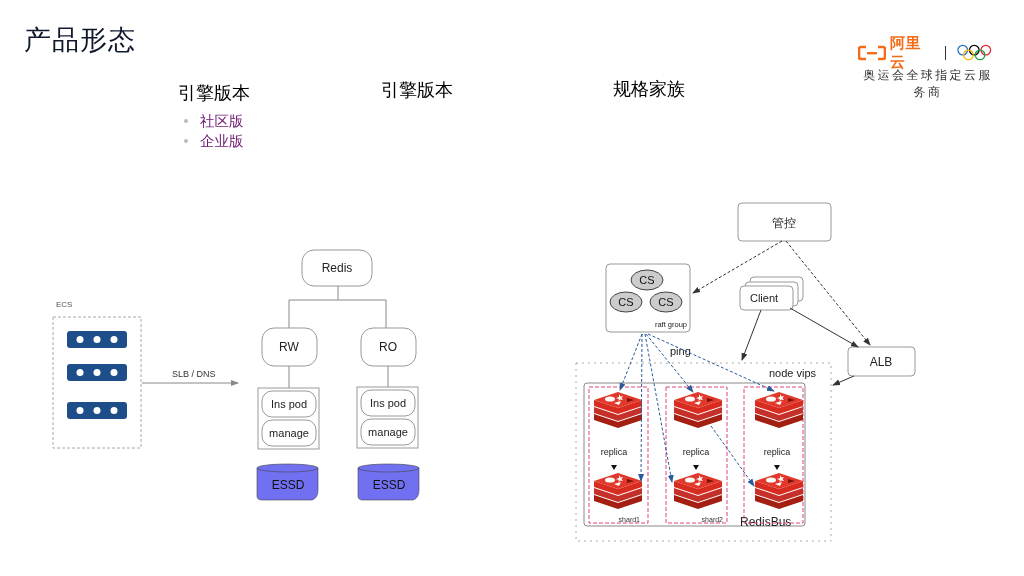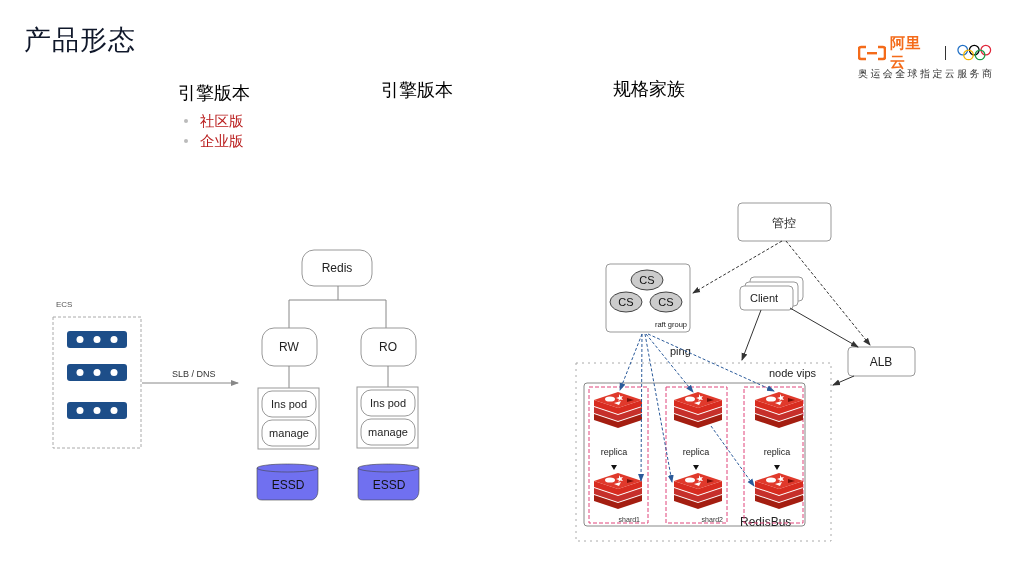--- a/index.html
+++ b/index.html
@@ -3,25 +3,25 @@
 <meta charset="utf-8">
 <style>
   html,body{margin:0;padding:0;background:#fff;}
   body{width:1024px;height:576px;position:relative;overflow:hidden;font-family:"DejaVu Sans",sans-serif;}
   .title{position:absolute;left:24px;top:22px;font-size:27px;color:#0f172a;letter-spacing:1px;}
   .logo{position:absolute;left:858px;top:34px;width:140px;height:40px;margin-top:8px;}
   .logo-top{display:flex;align-items:center;gap:4px;height:22px;}
   .ali-mark{display:inline-flex;align-items:center;}
   .ali-text{color:#f46b1a;font-size:15px;font-weight:bold;letter-spacing:0.5px;}
   .logo-sep{width:1px;height:14px;background:#333;margin:0 6px;}
-  .logo-sub{font-size:10px;color:#333;letter-spacing:2.4px;margin-top:3px;}
+  .logo-sub{font-size:12px;color:#333;letter-spacing:2.4px;margin-top:3px;text-align:center;}
   .col{position:absolute;}
   .col h2{margin:0;font-weight:normal;font-size:18px;color:#000000;}
   .col ul{list-style:none;margin:6px 0 0 0;padding:0;}
-  .col li{font-size:14.5px;color:#b91c1c;line-height:20px;display:flex;align-items:center;}
+  .col li{font-size:14.5px;color:#701a75;line-height:20px;display:flex;align-items:center;}
   .col li .dot{display:inline-block;width:4px;height:4px;border-radius:50%;background:#bbb;margin:0 12px 0 6px;}
   svg text{font-family:"Liberation Sans",sans-serif;}
 </style>
 </head>
 <body>
 
 <div class="title">产品形态</div>
 
 <div class="logo">
   <div class="logo-top">

